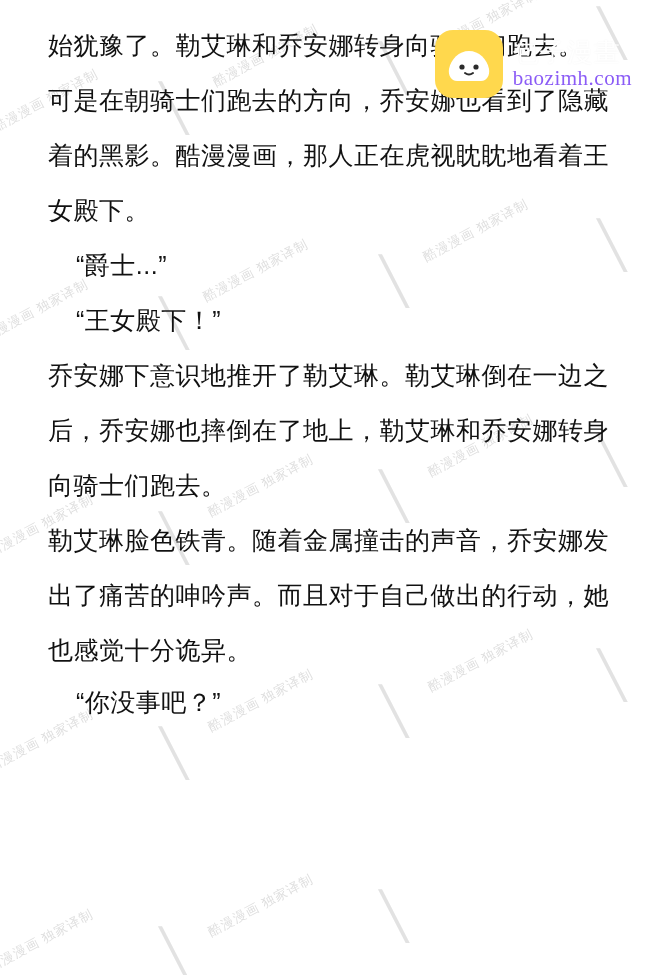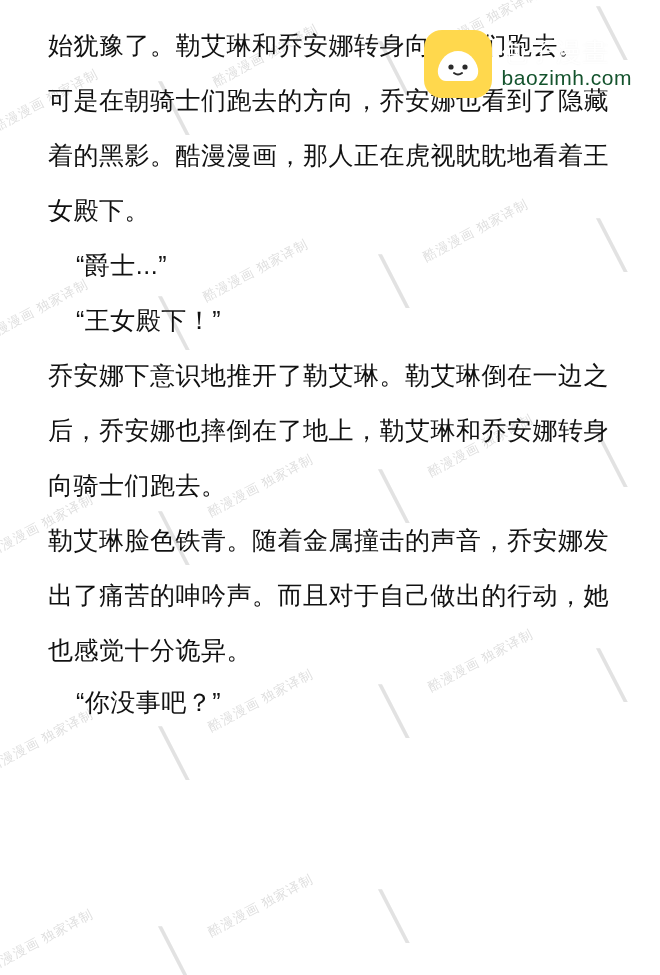--- a/index.html
+++ b/index.html
@@ -107,24 +107,25 @@
     line-height: 1.05;
   }
   .logo-cn {
     color: #ffffff;
     font-size: 26px;
     font-weight: normal;
     letter-spacing: 1px;
     text-shadow: 0 0 2px rgba(0,0,0,.05);
   }
   .logo-en {
-    color: #14532d;
+    color: #8b5cf6;
     font-size: 21px;
     letter-spacing: .5px;
     margin-top: 0;
+    font-family: Liberation Serif, serif;
   }
 </style>
 </head>
 <body>
 
 <div id="page">
 
   <div class="wm-layer">
     <span class="wm" style="left:-10px; top:120px;">酷漫漫画 独家译制</span>
     <span class="wm" style="left:210px; top:75px;">酷漫漫画 独家译制</span>

